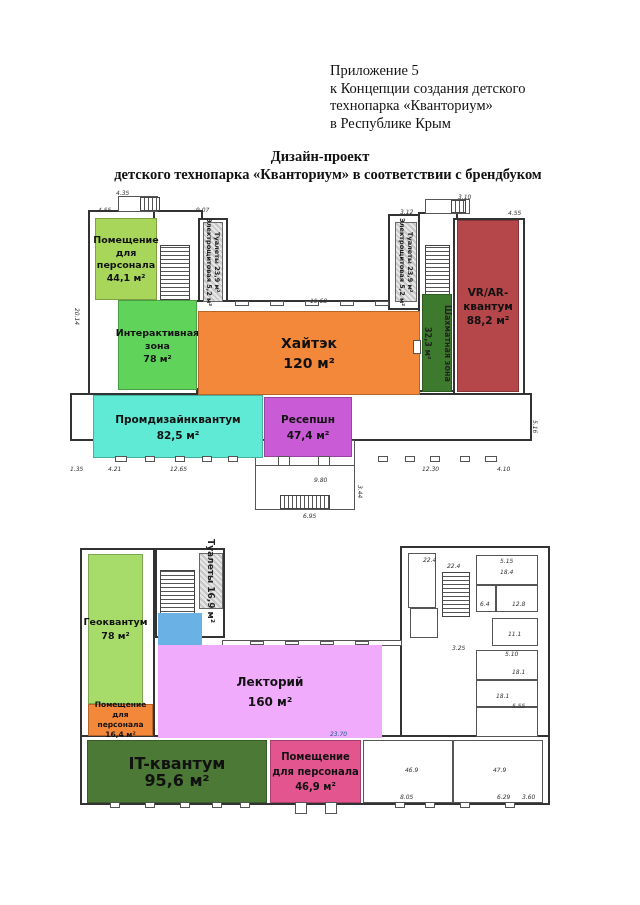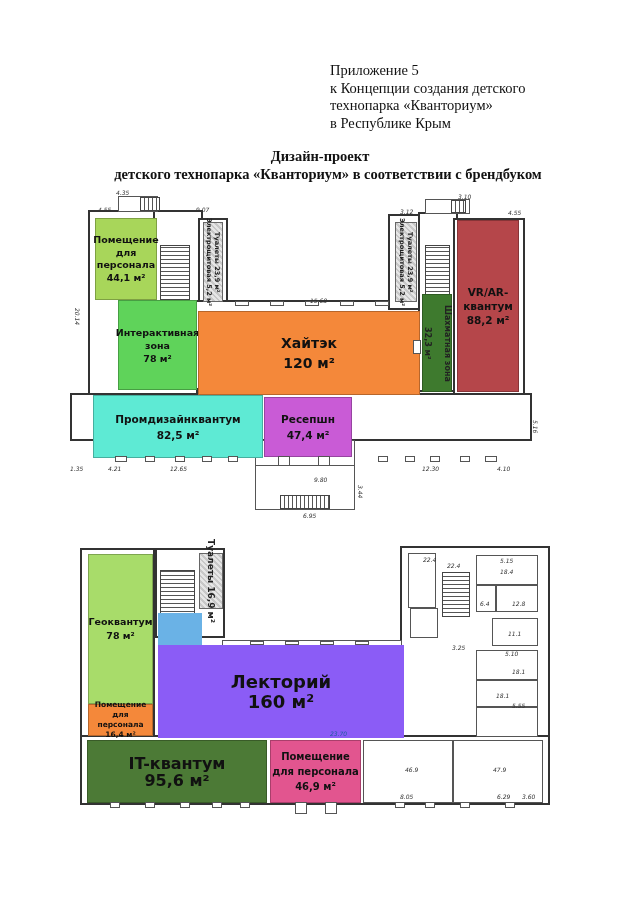--- a/index.html
+++ b/index.html
@@ -179,31 +179,31 @@
   <div class="dim" style="left:505px;top:650px;">5.10</div>
   <div class="dim" style="left:512px;top:702px;">5.55</div>
   <div class="dim" style="left:452px;top:644px;">3.25</div>
 
   <div class="hatch" style="left:199px;top:553px;width:24px;height:56px;">
     <div class="vtext" style="font-size:9px;">
       <span>Туалеты 16,9 м²</span>
     </div>
   </div>
 
-  <div class="room" style="left:88px;top:554px;width:65px;height:150px;background:#a8dc6a;font-size:9.5px;line-height:14px;">
+  <div class="room" style="left:88px;top:554px;width:55px;height:150px;background:#a8dc6a;font-size:9.5px;line-height:14px;">
     <span>Геоквантум</span>
     <span>78 м²</span>
   </div>
   <div class="room" style="left:88px;top:704px;width:65px;height:32px;background:#f4883a;font-size:7.5px;line-height:10px;">
     <span>Помещение</span>
     <span>для персонала</span>
     <span>16,4 м²</span>
   </div>
   <div class="room" style="left:158px;top:613px;width:44px;height:125px;background:#6ab2e6;border:none;"></div>
-  <div class="room" style="left:158px;top:645px;width:246px;height:93px;background:#8b5cf6;font-size:18px;line-height:20px;border:none;">
+  <div class="room" style="left:158px;top:645px;width:224px;height:93px;background:#f0abfc;font-size:12px;line-height:20px;border:none;">
     <span>Лекторий</span>
     <span>160 м²</span>
   </div>
   <div class="room" style="left:87px;top:740px;width:180px;height:63px;background:#4c7a36;font-size:16px;line-height:17px;">
     <span>IT-квантум</span>
     <span>95,6 м²</span>
   </div>
   <div class="room" style="left:270px;top:740px;width:91px;height:63px;background:#e2558f;font-size:10px;line-height:15px;">
     <span>Помещение</span>
     <span>для персонала</span>

